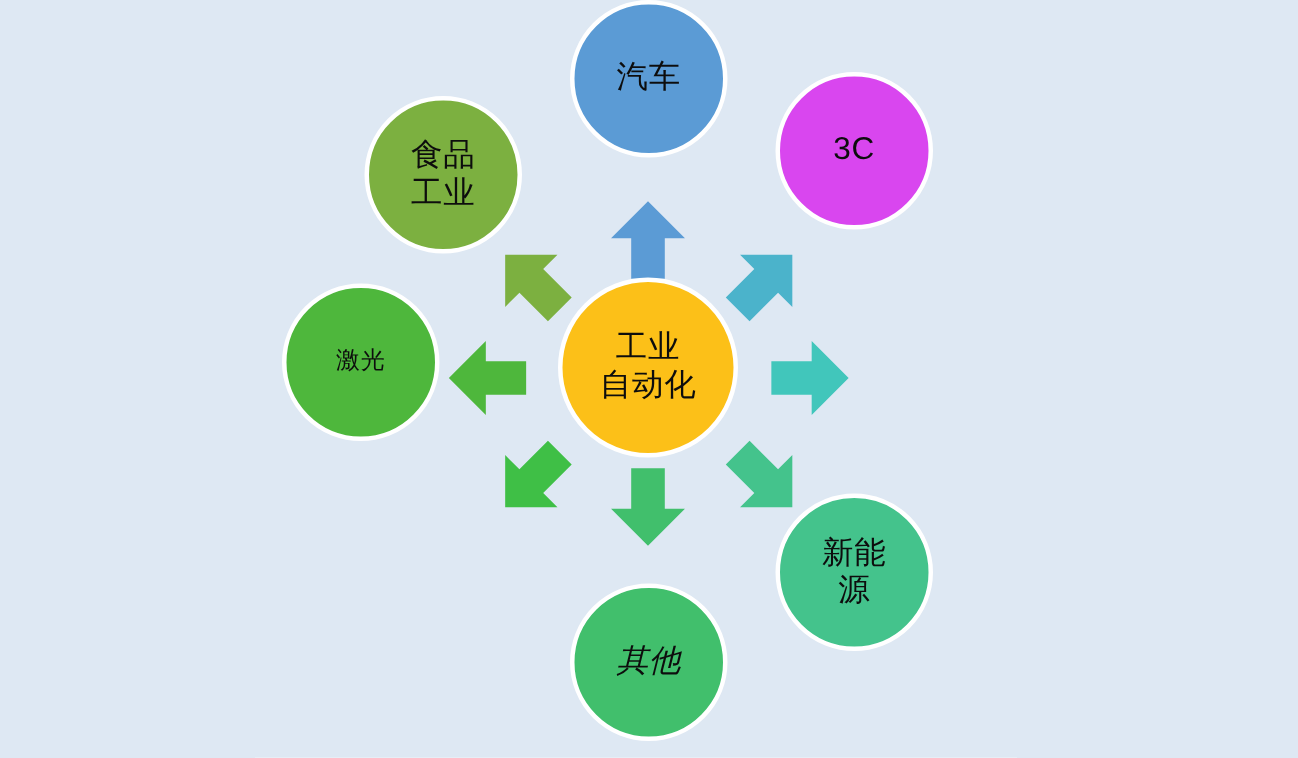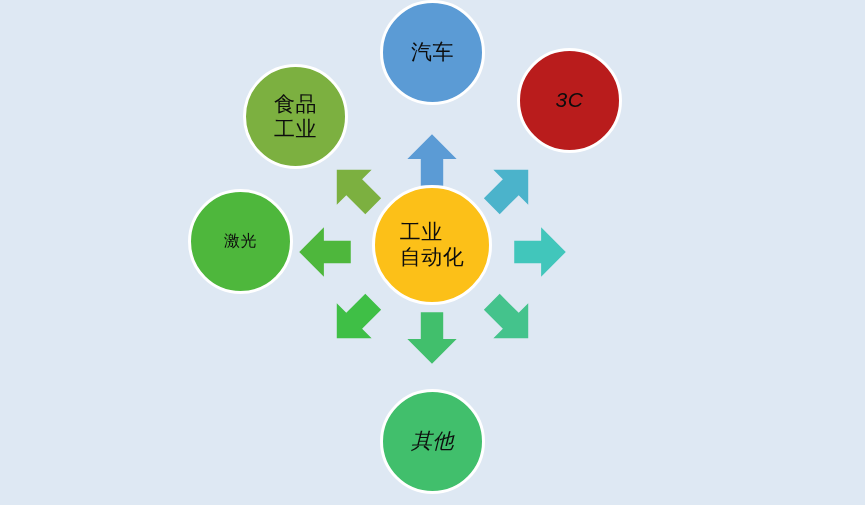--- a/index.html
+++ b/index.html
@@ -23,20 +23,21 @@
 
   
   .node {
     position: absolute;
     border-radius: 50%;
     border: 3px solid #ffffff;
     box-sizing: border-box;
     display: flex;
     align-items: center;
     justify-content: center;
+    text-align: center;
     color: #0d0d0d;
     line-height: 1.18;
     letter-spacing: 0.5px;
   }
   .node .label {
     display: block;
     white-space: pre-line;
     padding: 0 6px;
   }
 
@@ -54,23 +55,22 @@
     left: 380px;
     top: 0px;
     background: #5b9bd5;
     font-size: 21px;
   }
   .node-topright {
     width: 105px;
     height: 105px;
     left: 517px;
     top: 48px;
-    background: #b91c1c;
-    font-size: 21px;
-    font-style: italic;
+    background: #d946ef;
+    font-size: 21px;
   }
   .node-right {
     width: 105px;
     height: 105px;
     left: 575px;
     top: 189px;
     background: #41c6bb;
     font-size: 21px;
   }
   .node-bottomright {
@@ -207,20 +207,24 @@
 
   <div class="node node-top">
     <span class="label">汽车</span>
   </div>
 
   <div class="node node-topright">
     <span class="label">3C</span>
   </div>
 
 
+  <div class="node node-bottomright">
+    <span class="label">新能
+源</span>
+  </div>
 
   <div class="node node-bottom">
     <span class="label">其他</span>
   </div>
 
 
   <div class="node node-left">
     <span class="label">激光</span>
   </div>
 

